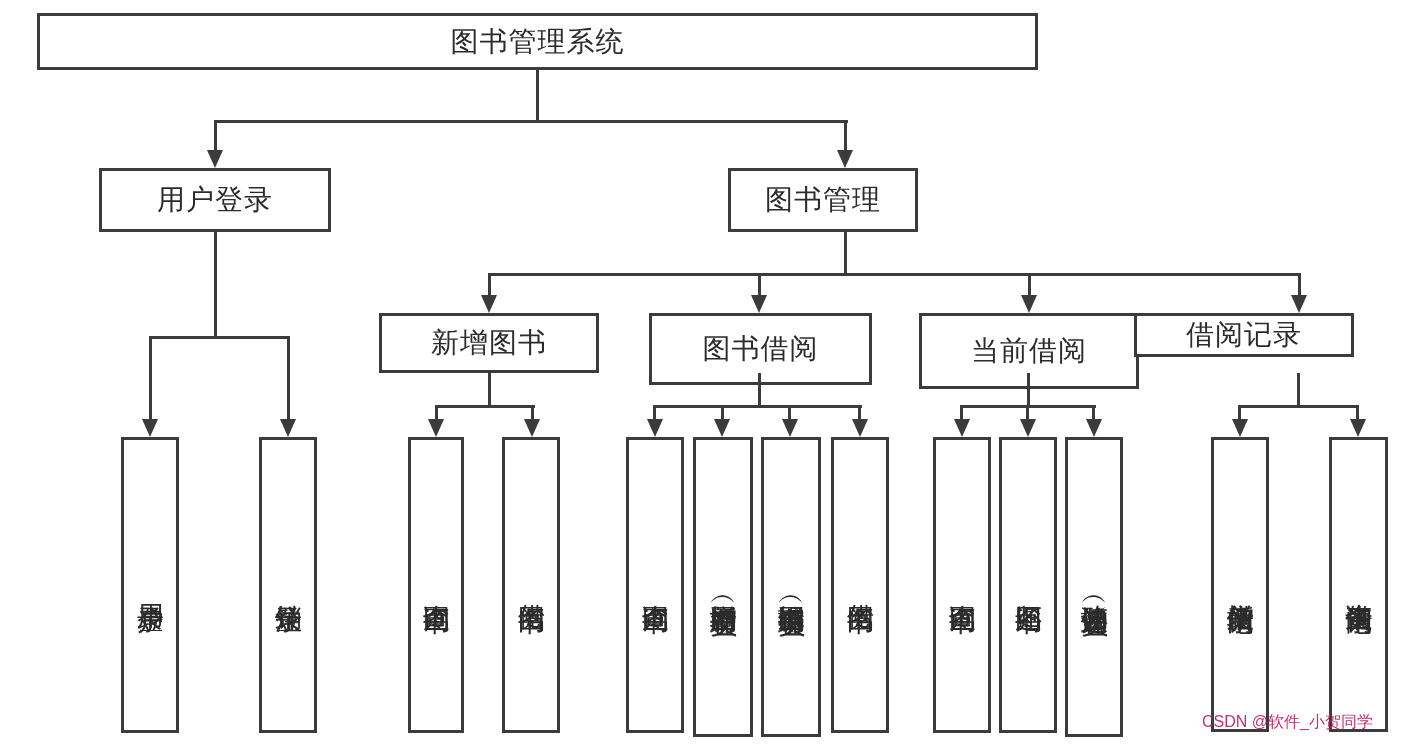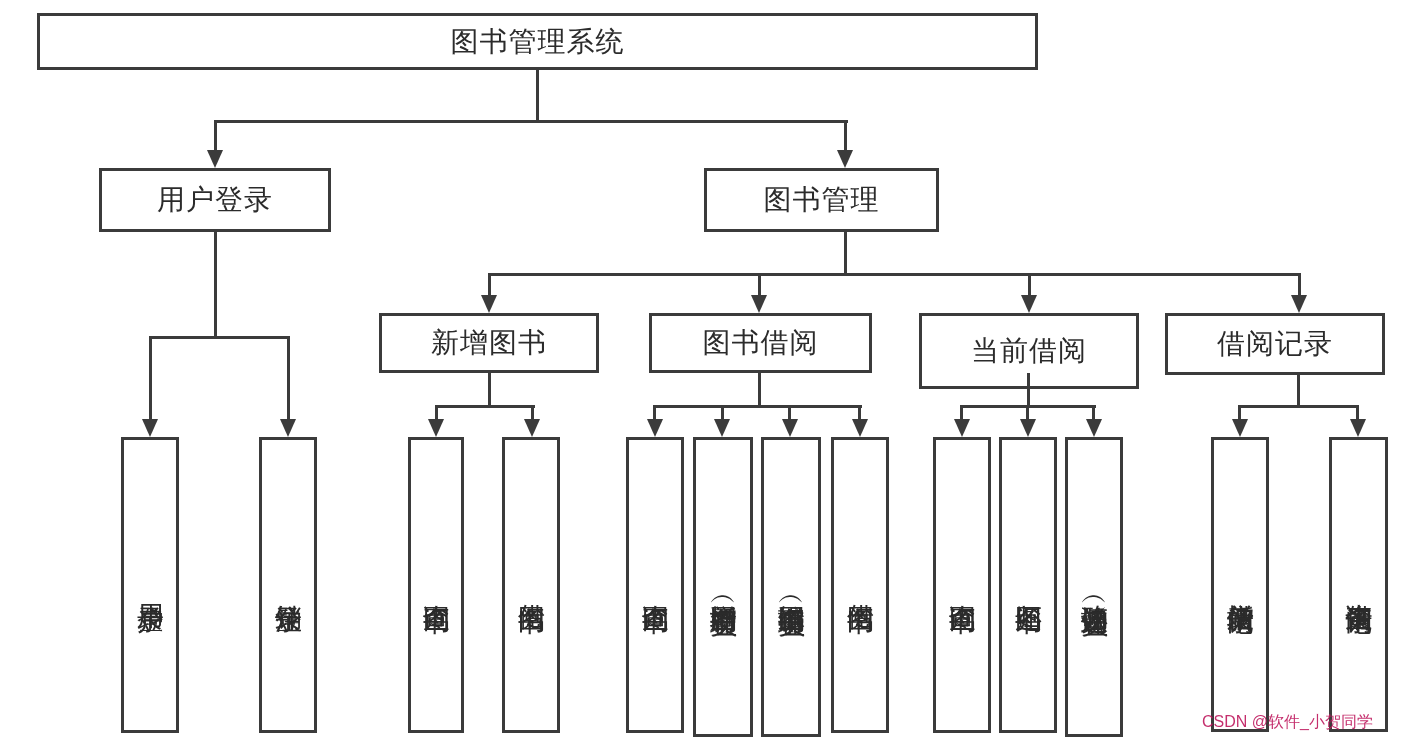--- a/index.html
+++ b/index.html
@@ -29,26 +29,26 @@
   }
 </style>
 </head>
 <body>
 
 <div id="canvas">
 
   <div class="box h" style="left:21px;top:13px;width:1001px;height:57px">图书管理系统</div>
 
   <div class="box h" style="left:83px;top:168px;width:232px;height:64px">用户登录</div>
-  <div class="box h" style="left:688px;top:168px;width:235px;height:64px">图书管理</div>
+  <div class="box h" style="left:712px;top:168px;width:190px;height:64px">图书管理</div>
 
   <div class="box h" style="left:363px;top:313px;width:220px;height:60px">新增图书</div>
-  <div class="box h" style="left:633px;top:313px;width:223px;height:60px">图书借阅</div>
+  <div class="box h" style="left:633px;top:313px;width:223px;height:72px">图书借阅</div>
   <div class="box h" style="left:903px;top:313px;width:220px;height:76px">当前借阅</div>
-  <div class="box h" style="left:1149px;top:313px;width:220px;height:62px">借阅记录</div>
+  <div class="box h" style="left:1118px;top:313px;width:220px;height:44px">借阅记录</div>
 
   <div class="box v" style="left:105px;top:437px;width:58px;height:296px">用户登录</div>
   <div class="box v" style="left:243px;top:437px;width:58px;height:296px">注销登录</div>
 
   <div class="box v" style="left:392px;top:437px;width:56px;height:296px">查询图书</div>
   <div class="box v" style="left:486px;top:437px;width:58px;height:296px">借阅图书</div>
 
   <div class="box v" style="left:610px;top:437px;width:58px;height:296px">查询图书</div>
   <div class="box v" style="left:677px;top:437px;width:60px;height:300px">新增图书（管理员）</div>
   <div class="box v" style="left:745px;top:437px;width:60px;height:300px">编辑图书（管理员）</div>

